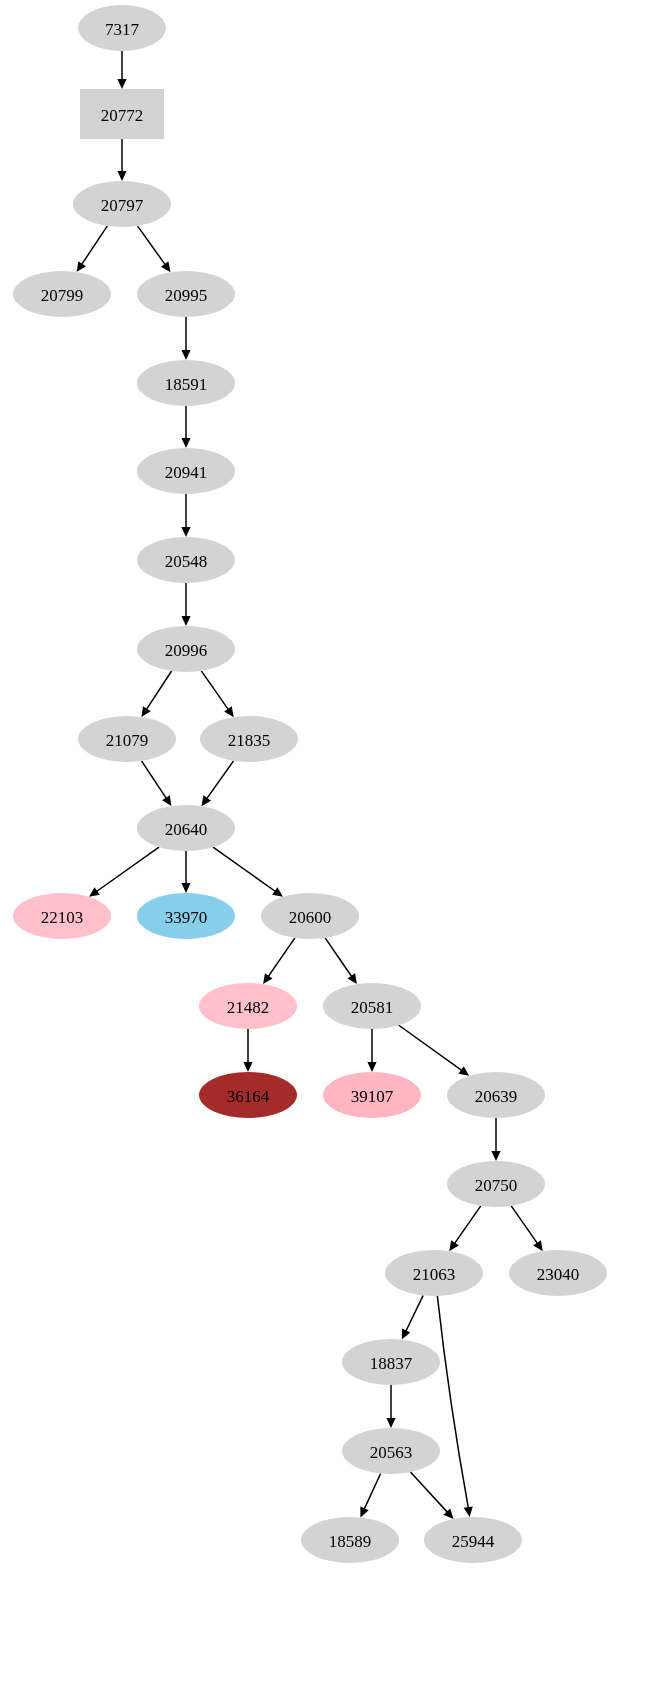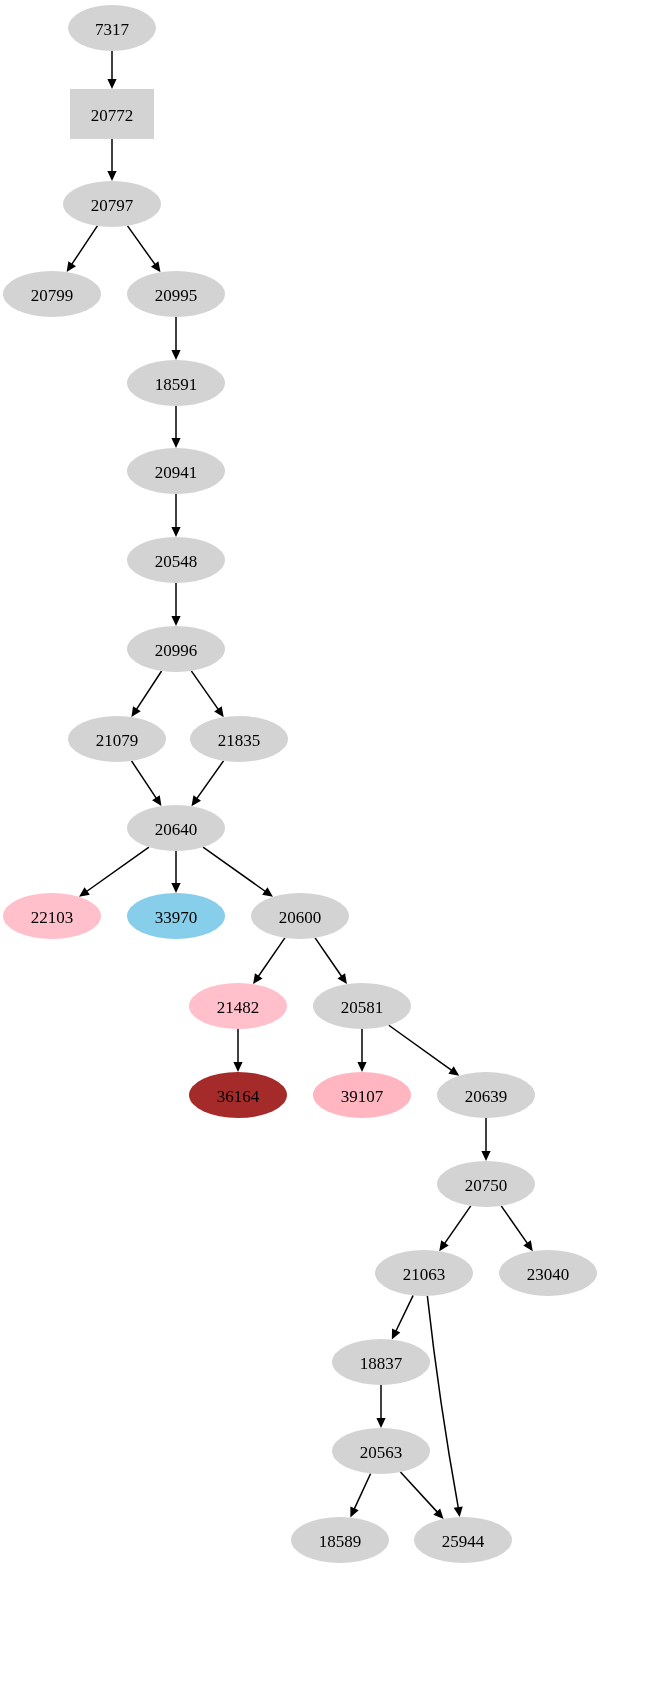--- a/index.html
+++ b/index.html
@@ -10,20 +10,21 @@
   body {
     width: 647px;
     height: 1691px;
     font-family: "Liberation Serif", "DejaVu Serif", serif;
     overflow: hidden;
   }
   #graph-root {
     position: relative;
     width: 580px;
     height: 1691px;
+    margin-left: 10px;
   }
   svg#graph-canvas {
     display: block;
     width: 647px;
     height: 1691px;
   }
   .node-shape {
     stroke: none;
   }
   .node-label {

